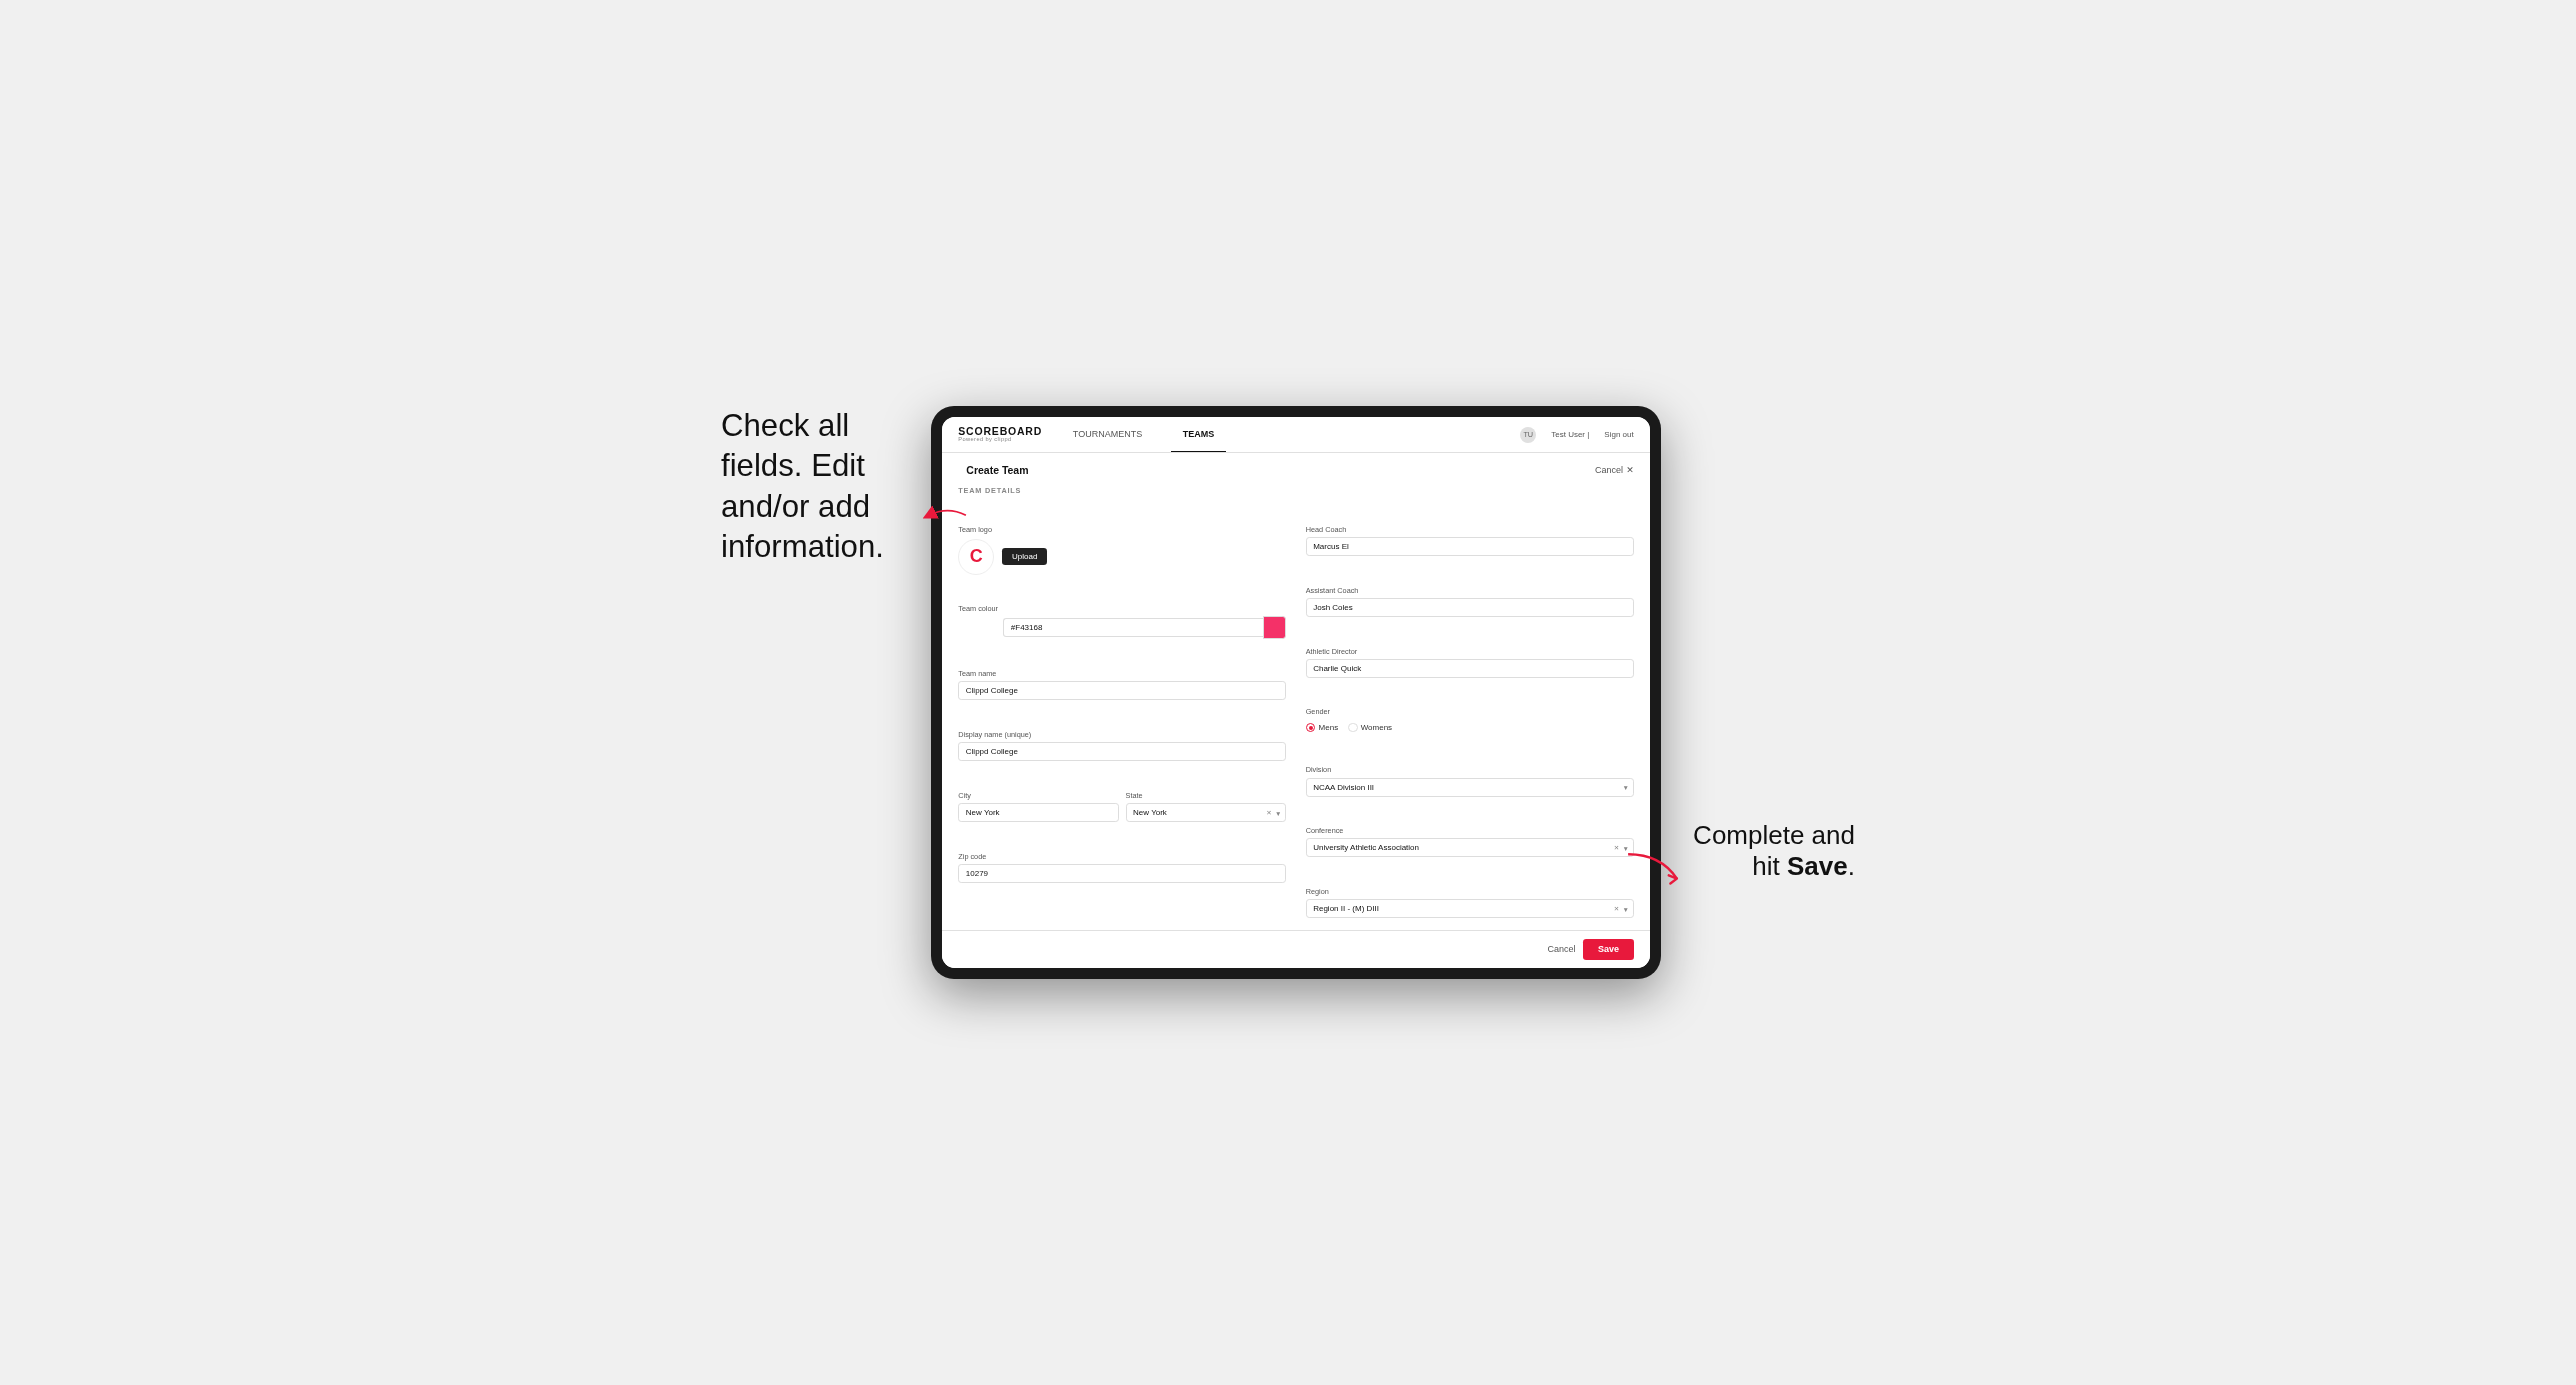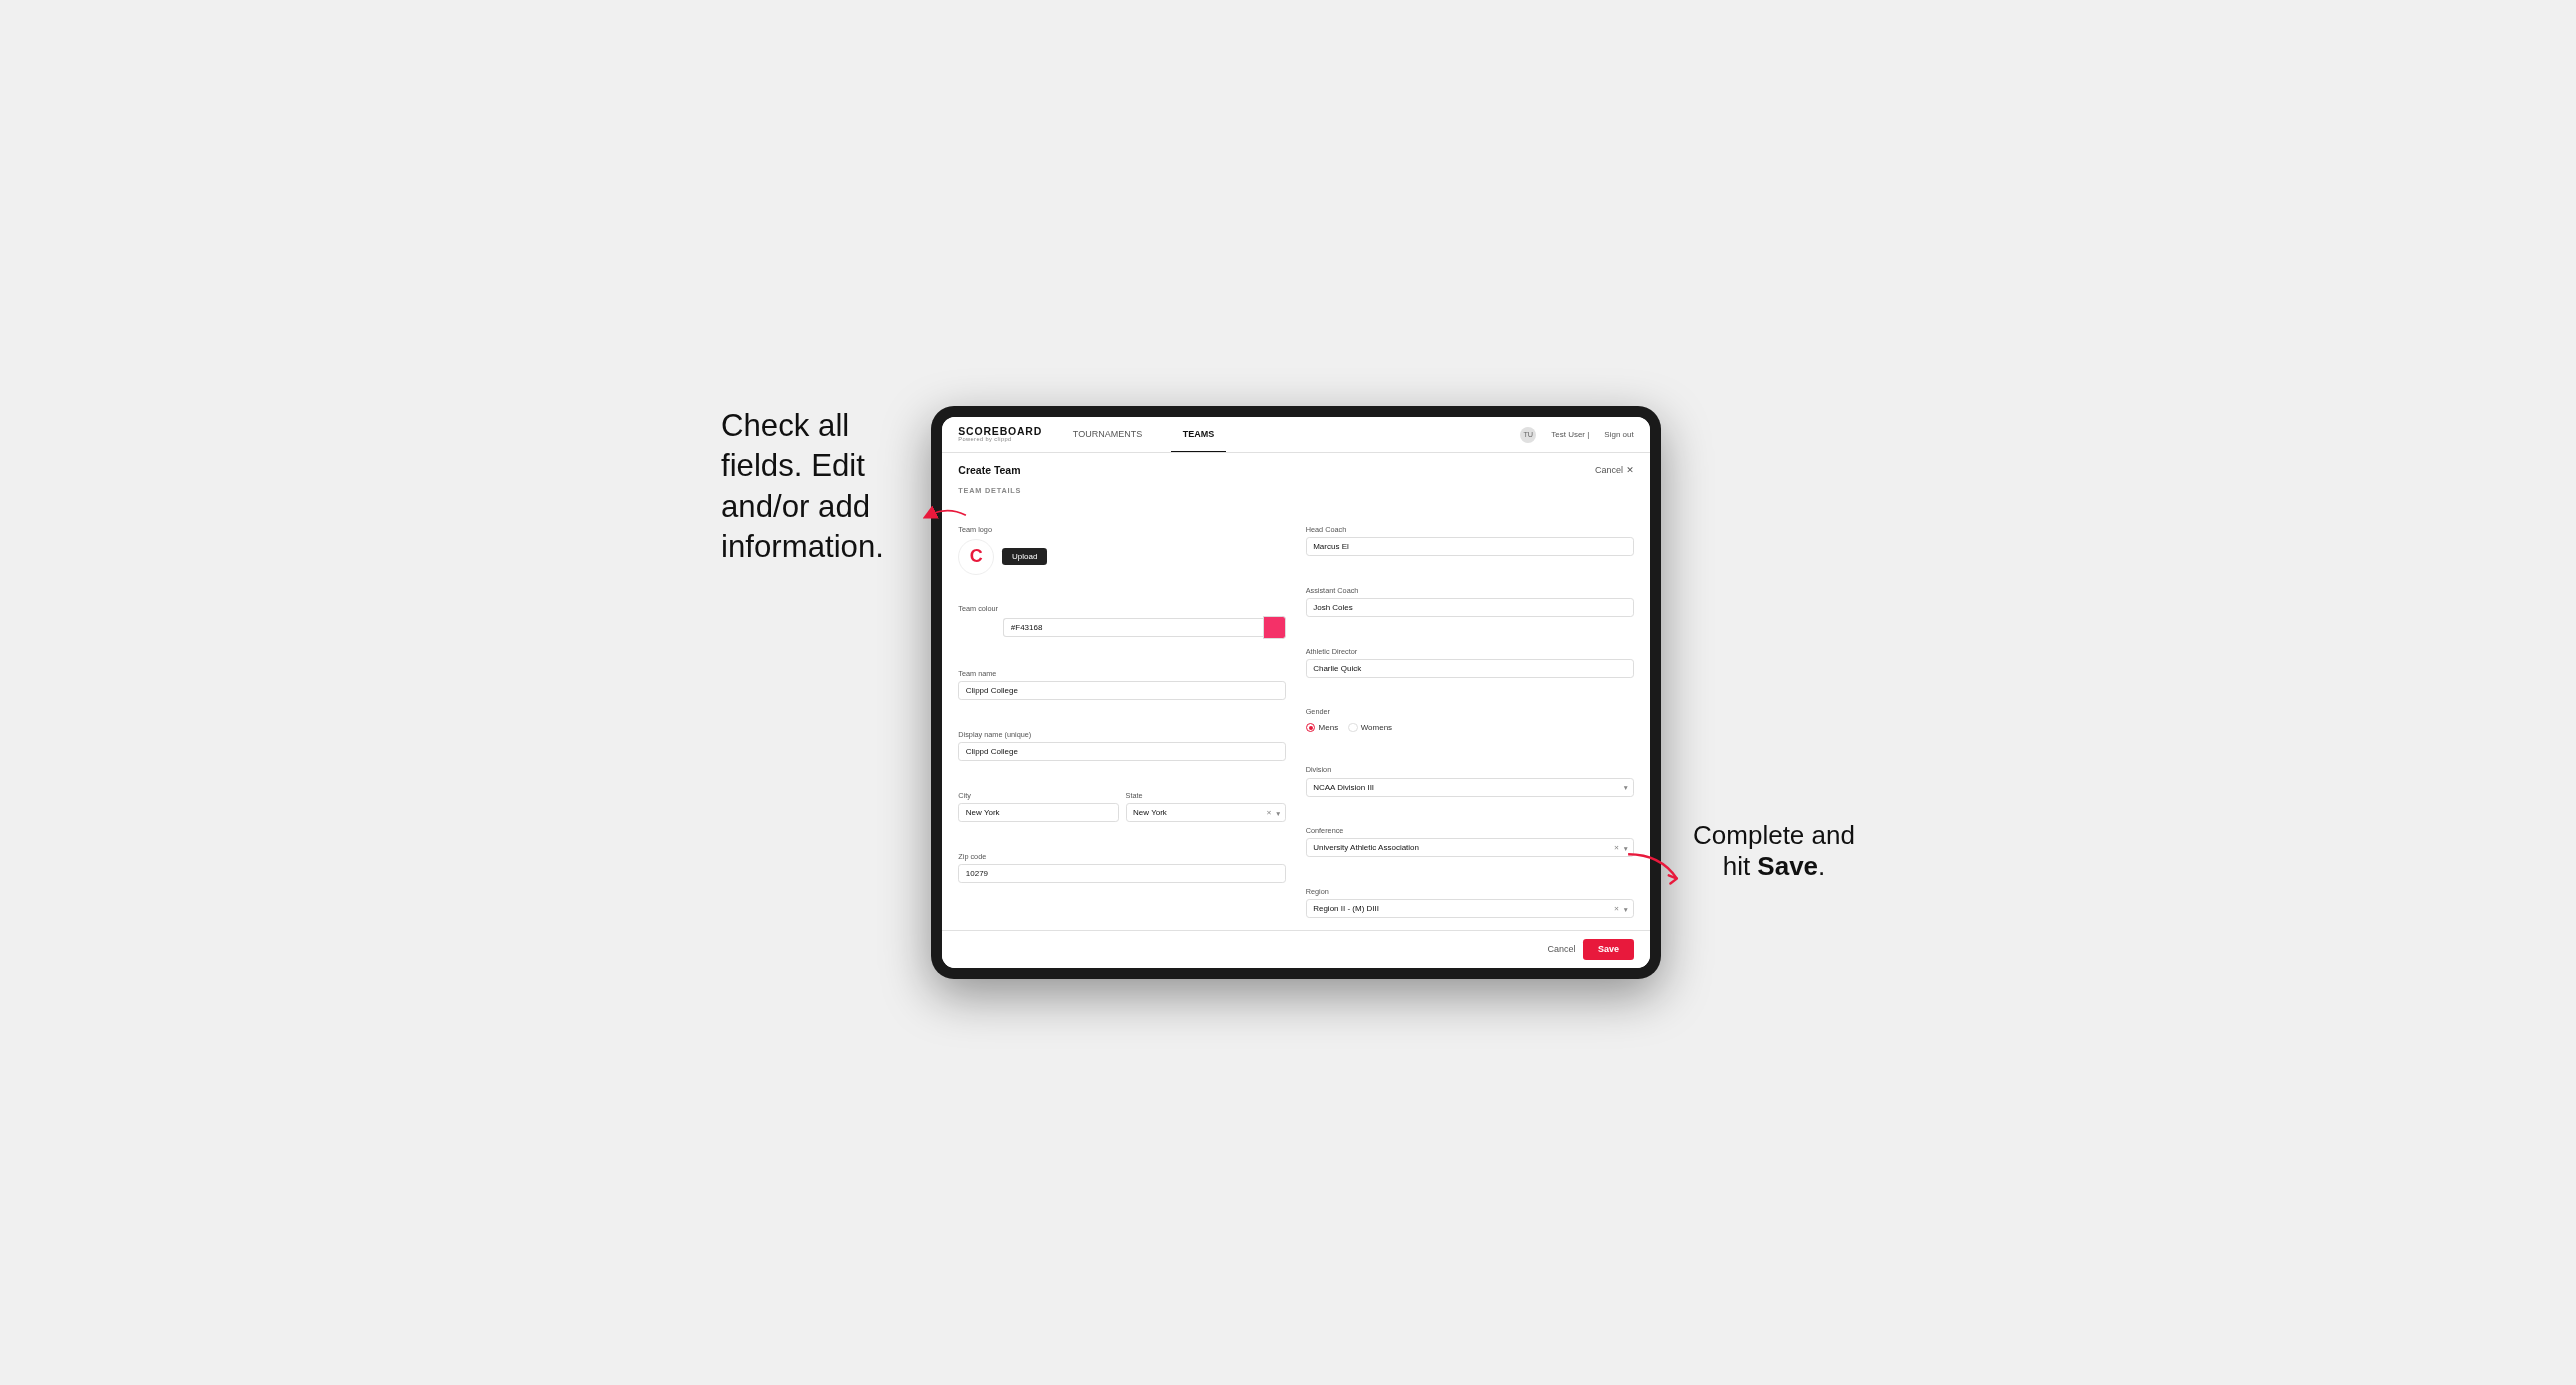--- a/index.html
+++ b/index.html
@@ -27,21 +27,21 @@
       color: #111;
       flex-shrink: 0;
       max-width: 178px;
     }
     .instruction-right {
       font-size: 2rem;
       font-weight: 400;
       color: #111;
       flex-shrink: 0;
       max-width: 162px;
-      text-align: center;
+      text-align: right;
       align-self: flex-end;
       margin-bottom: 97px;
     }
     .instruction-right strong { font-weight: 700; }
 
     
     .tablet-frame {
       flex: 1;
       background: #1a1a1a;
       border-radius: 23px;
@@ -123,20 +123,21 @@
     }
     
     .content-area {
       padding: 11.3px 16px;
     }
     .page-title-row {
       display: flex;
       align-items: center;
       justify-content: space-between;
       margin-bottom: 9.7px;
+      margin-left: 8px;
     }
     .page-title {
       font-size: 10.5px;
       font-weight: 600;
       color: #111;
     }
     .cancel-btn-top {
       font-size: 9px;
       color: #555;
       cursor: pointer;

